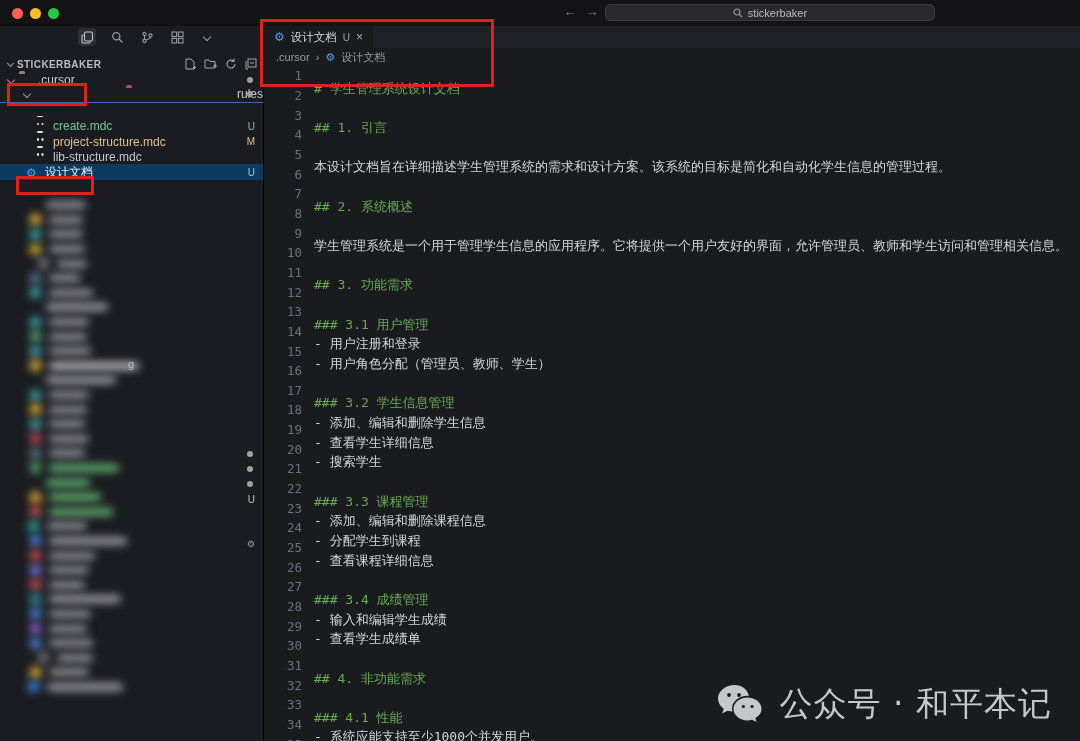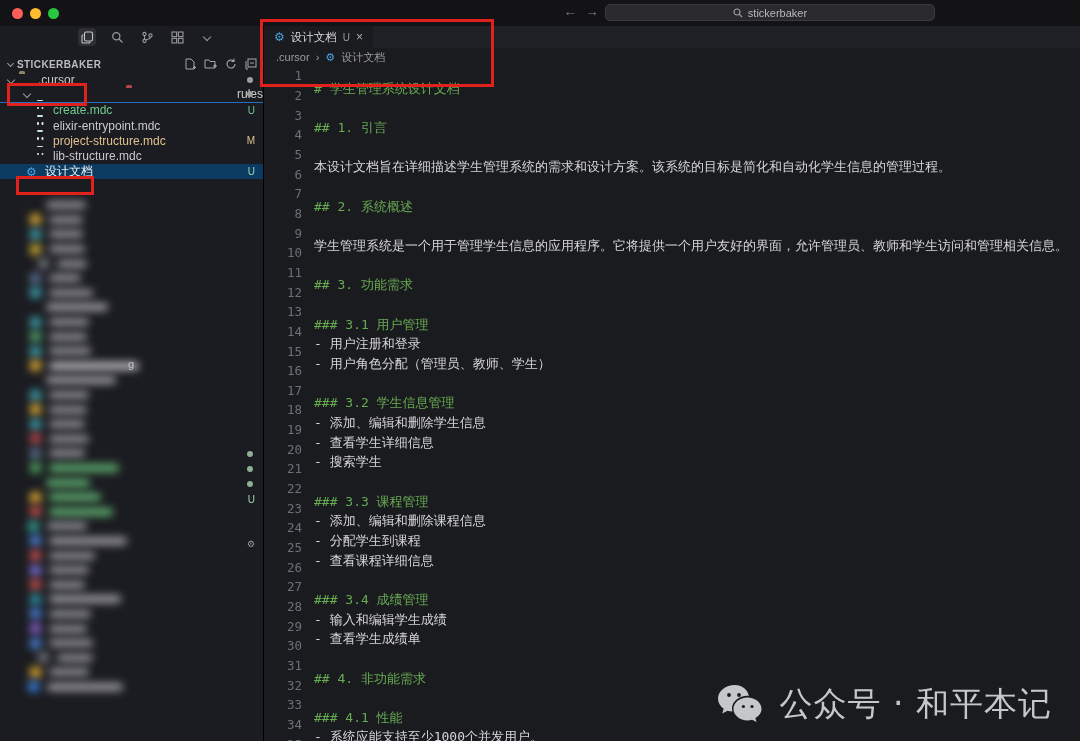--- a/index.html
+++ b/index.html
@@ -168,28 +168,24 @@
           <span class="icon-box"><span class="folder" style="background:#8f8568"></span></span>
           <span>.cursor</span>
           <span class="dot-badge"></span>
         </div>
         <div class="tree-row row-rules" style="padding-left: 24px; justify-content: space-between;">
           <span class="chev"></span>
           <span class="icon-box"><span class="folder" style="background:#b5484d"></span></span>
           <span>rules</span>
           <span class="dot-badge"></span>
         </div>
-        <div class="tree-row" style="padding-left: 34px;">
+        <div class="tree-row" style="padding-left: 34px; margin-top: 16px;">
           <span class="icon-box"><span class="mdc-ic"></span></span>
           <span style="color: rgb(115, 201, 145);">create.mdc</span>
           <span class="badge" style="color: rgb(115, 201, 145);">U</span>
-        </div>
-        <div class="tree-row" style="padding-left: 34px;">
-          <span class="icon-box"><span class="mdc-ic"></span></span>
-          <span>elixir-entrypoint.mdc</span>
         </div>
         <div class="tree-row" style="padding-left: 34px;">
           <span class="icon-box"><span class="mdc-ic"></span></span>
           <span style="color: rgb(226, 192, 141);">project-structure.mdc</span>
           <span class="badge" style="color: rgb(226, 192, 141);">M</span>
         </div>
         <div class="tree-row" style="padding-left: 34px;">
           <span class="icon-box"><span class="mdc-ic"></span></span>
           <span>lib-structure.mdc</span>
         </div>

